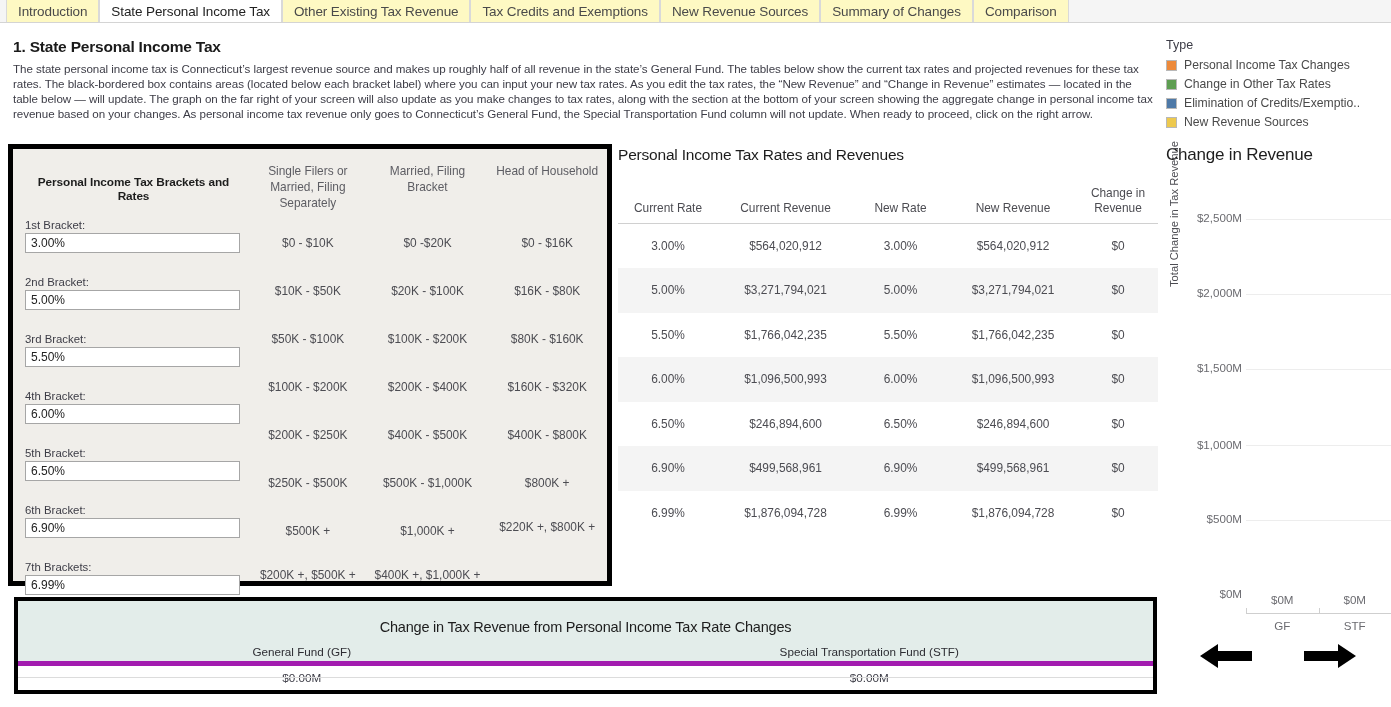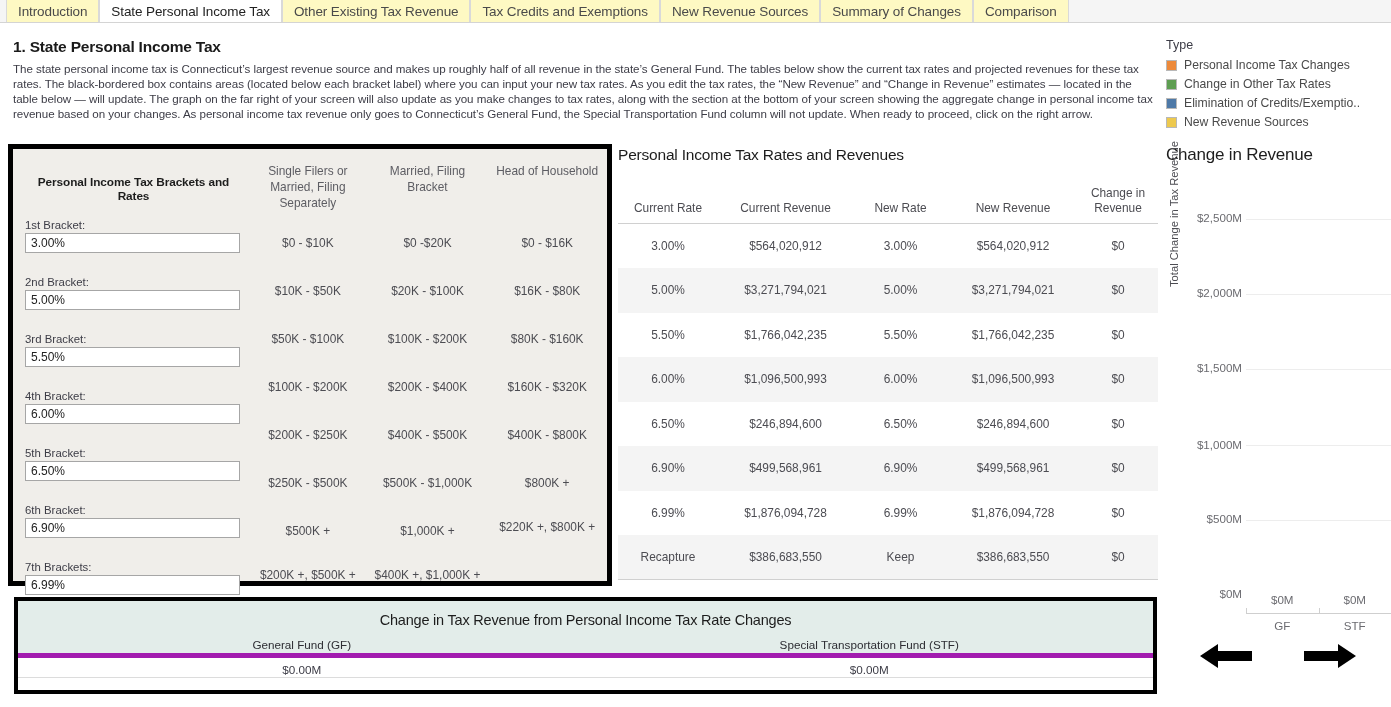--- a/index.html
+++ b/index.html
@@ -118,21 +118,21 @@
   .axis-x { position: absolute; left: 80px; right: 0; height: 1px; background: #cfcfcf; }
   .tickmark { position: absolute; width: 1px; height: 6px; background: #cfcfcf; }
   .xval { position: absolute; font-size: 11.6px; color: #6b6b70; text-align: center; }
   .xcat { position: absolute; font-size: 11.6px; color: #6b6b70; text-align: center; }
 
   
   .summary {
     position: absolute; left: 14px; top: 597px; width: 1143px; height: 97px;
     border: 4px solid #000000; background: #ffffff;
   }
-  .summary-head { background: #e3edea; padding-top: 11px; height: 52px; }
+  .summary-head { background: #e3edea; padding-top: 18px; height: 60px; }
   .summary-title {
     font-size: 14.5px; color: #1d1d1d; text-align: center;
     letter-spacing: -0.2px; margin-bottom: 10px;
   }
   .summary-cols { display: flex; }
   .summary-col { flex: 1; text-align: center; }
   .summary-colhead { font-size: 11.7px; color: #2d2d33; }
   .summary-vals { display: flex; border-top: 5px solid #a21caf; padding-top: 5px; }
   .summary-val { flex: 1; text-align: center; font-size: 11.7px; color: #3c3c46; }
   .summary-footline {
@@ -324,27 +324,20 @@
             <td>$499,568,961</td>
             <td>6.90%</td>
             <td>$499,568,961</td>
             <td>$0</td>
           </tr>
           <tr>
             <td>6.99%</td>
             <td>$1,876,094,728</td>
             <td>6.99%</td>
             <td>$1,876,094,728</td>
-            <td>$0</td>
-          </tr>
-          <tr class="alt lastrow">
-            <td>Recapture</td>
-            <td>$386,683,550</td>
-            <td>Keep</td>
-            <td>$386,683,550</td>
             <td>$0</td>
           </tr>
         </tbody>
     </table>
   </div>
 
   <div class="chart-wrap">
     <div class="chart-title">Change in Revenue</div>
     <div class="chart-body" id="chart-body">
       <div class="ylabel">Total Change in Tax Revenue</div>

